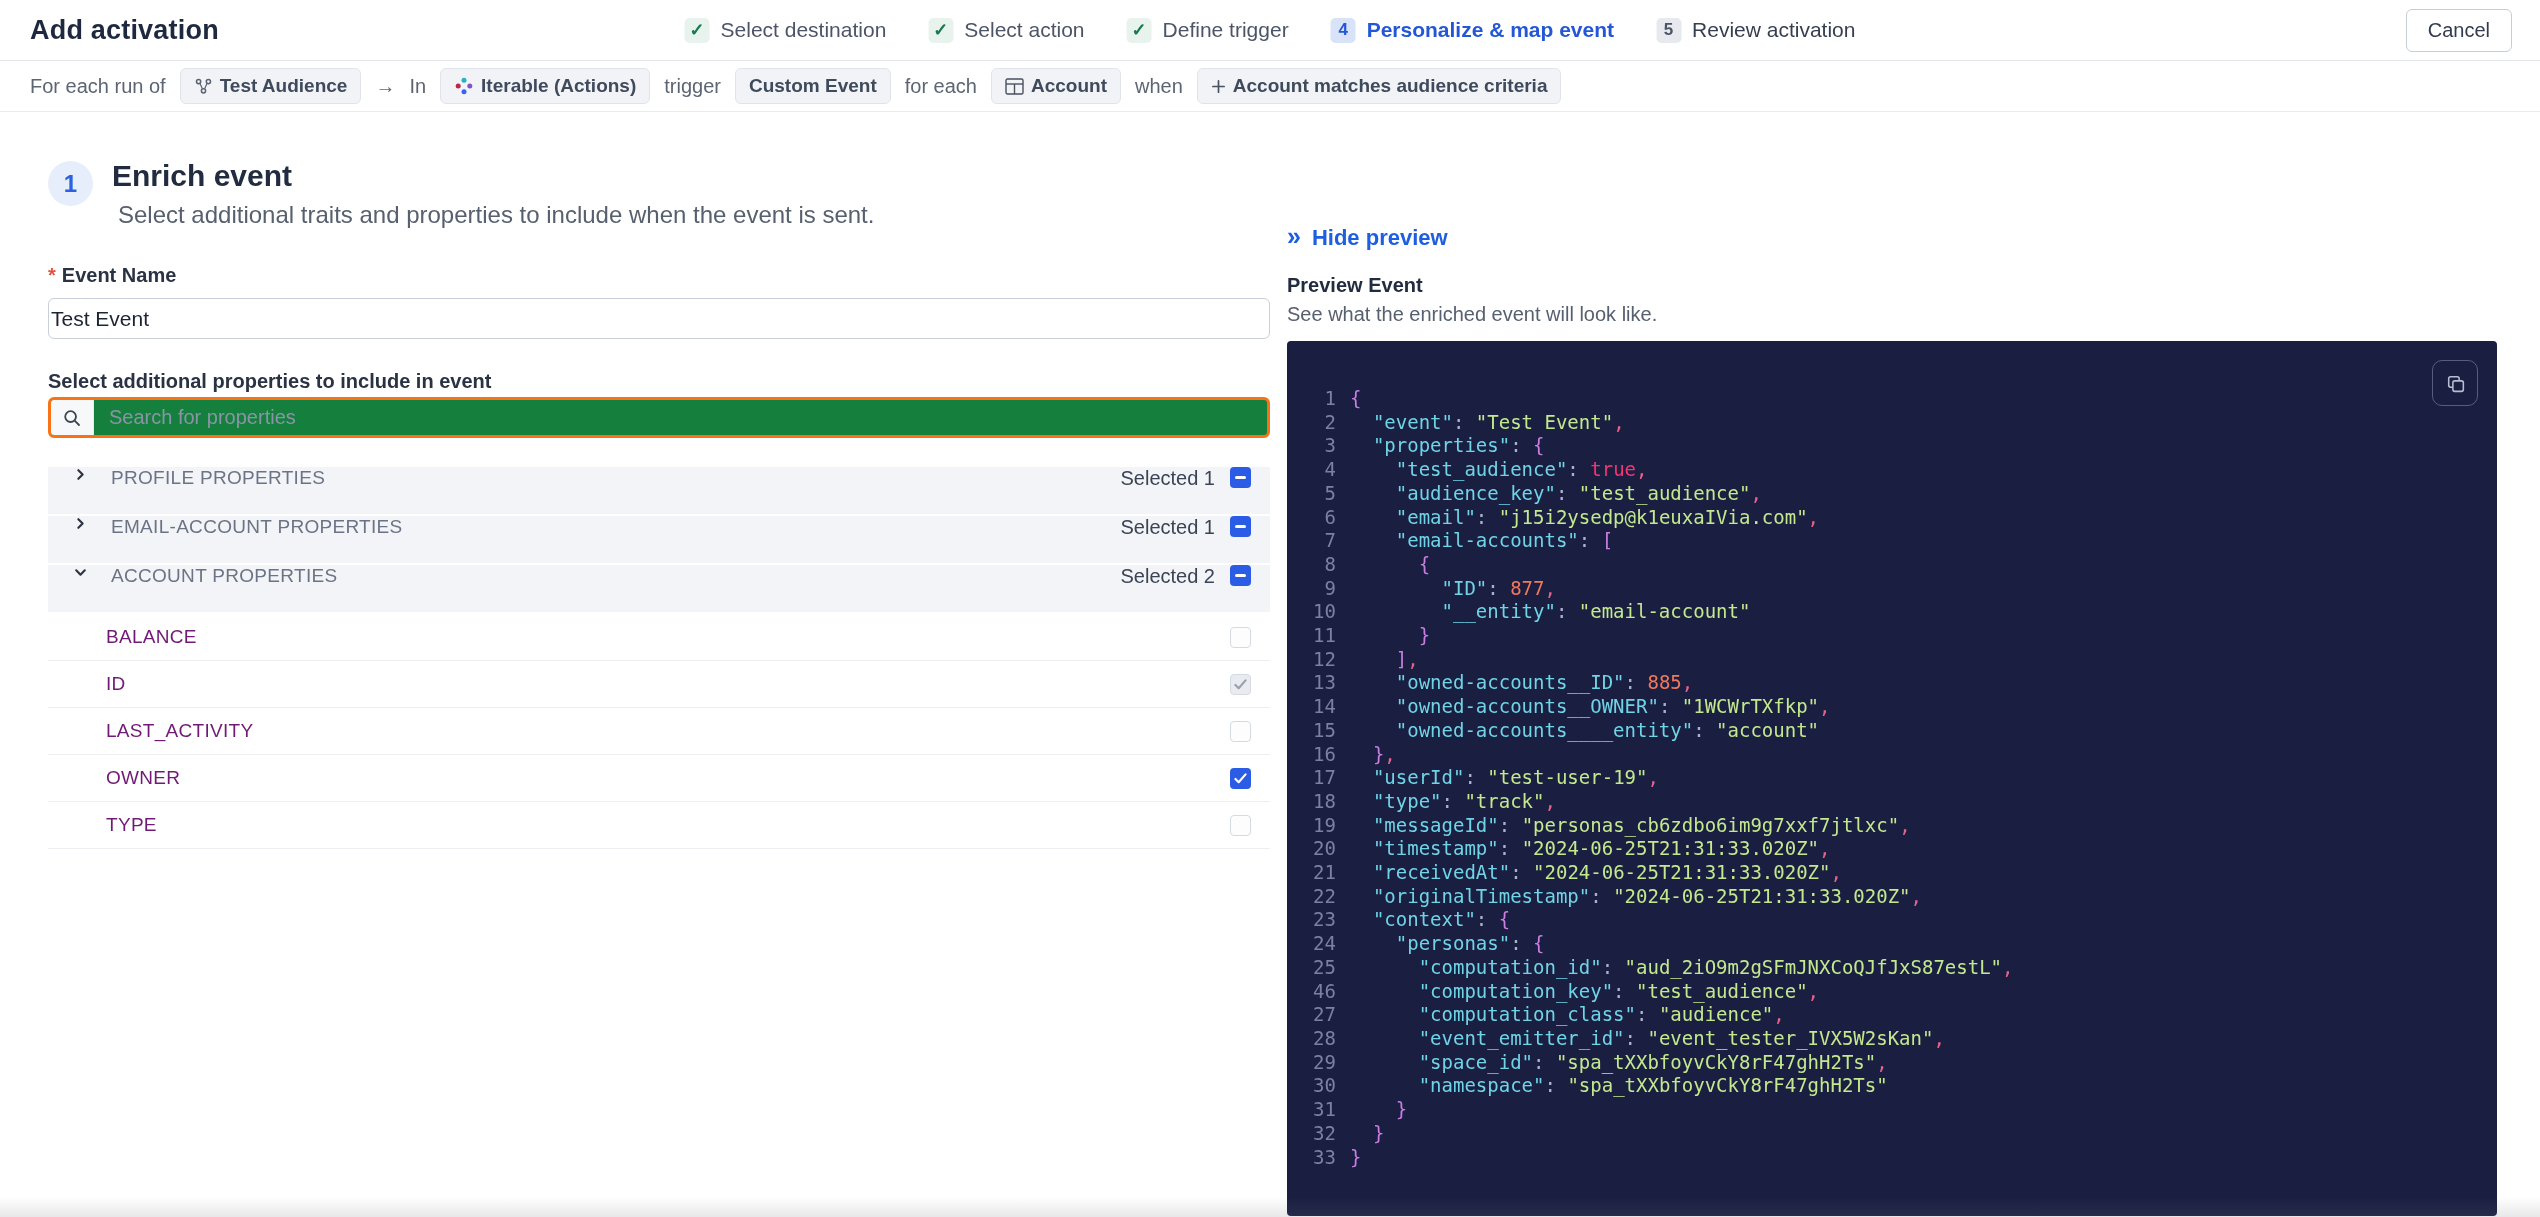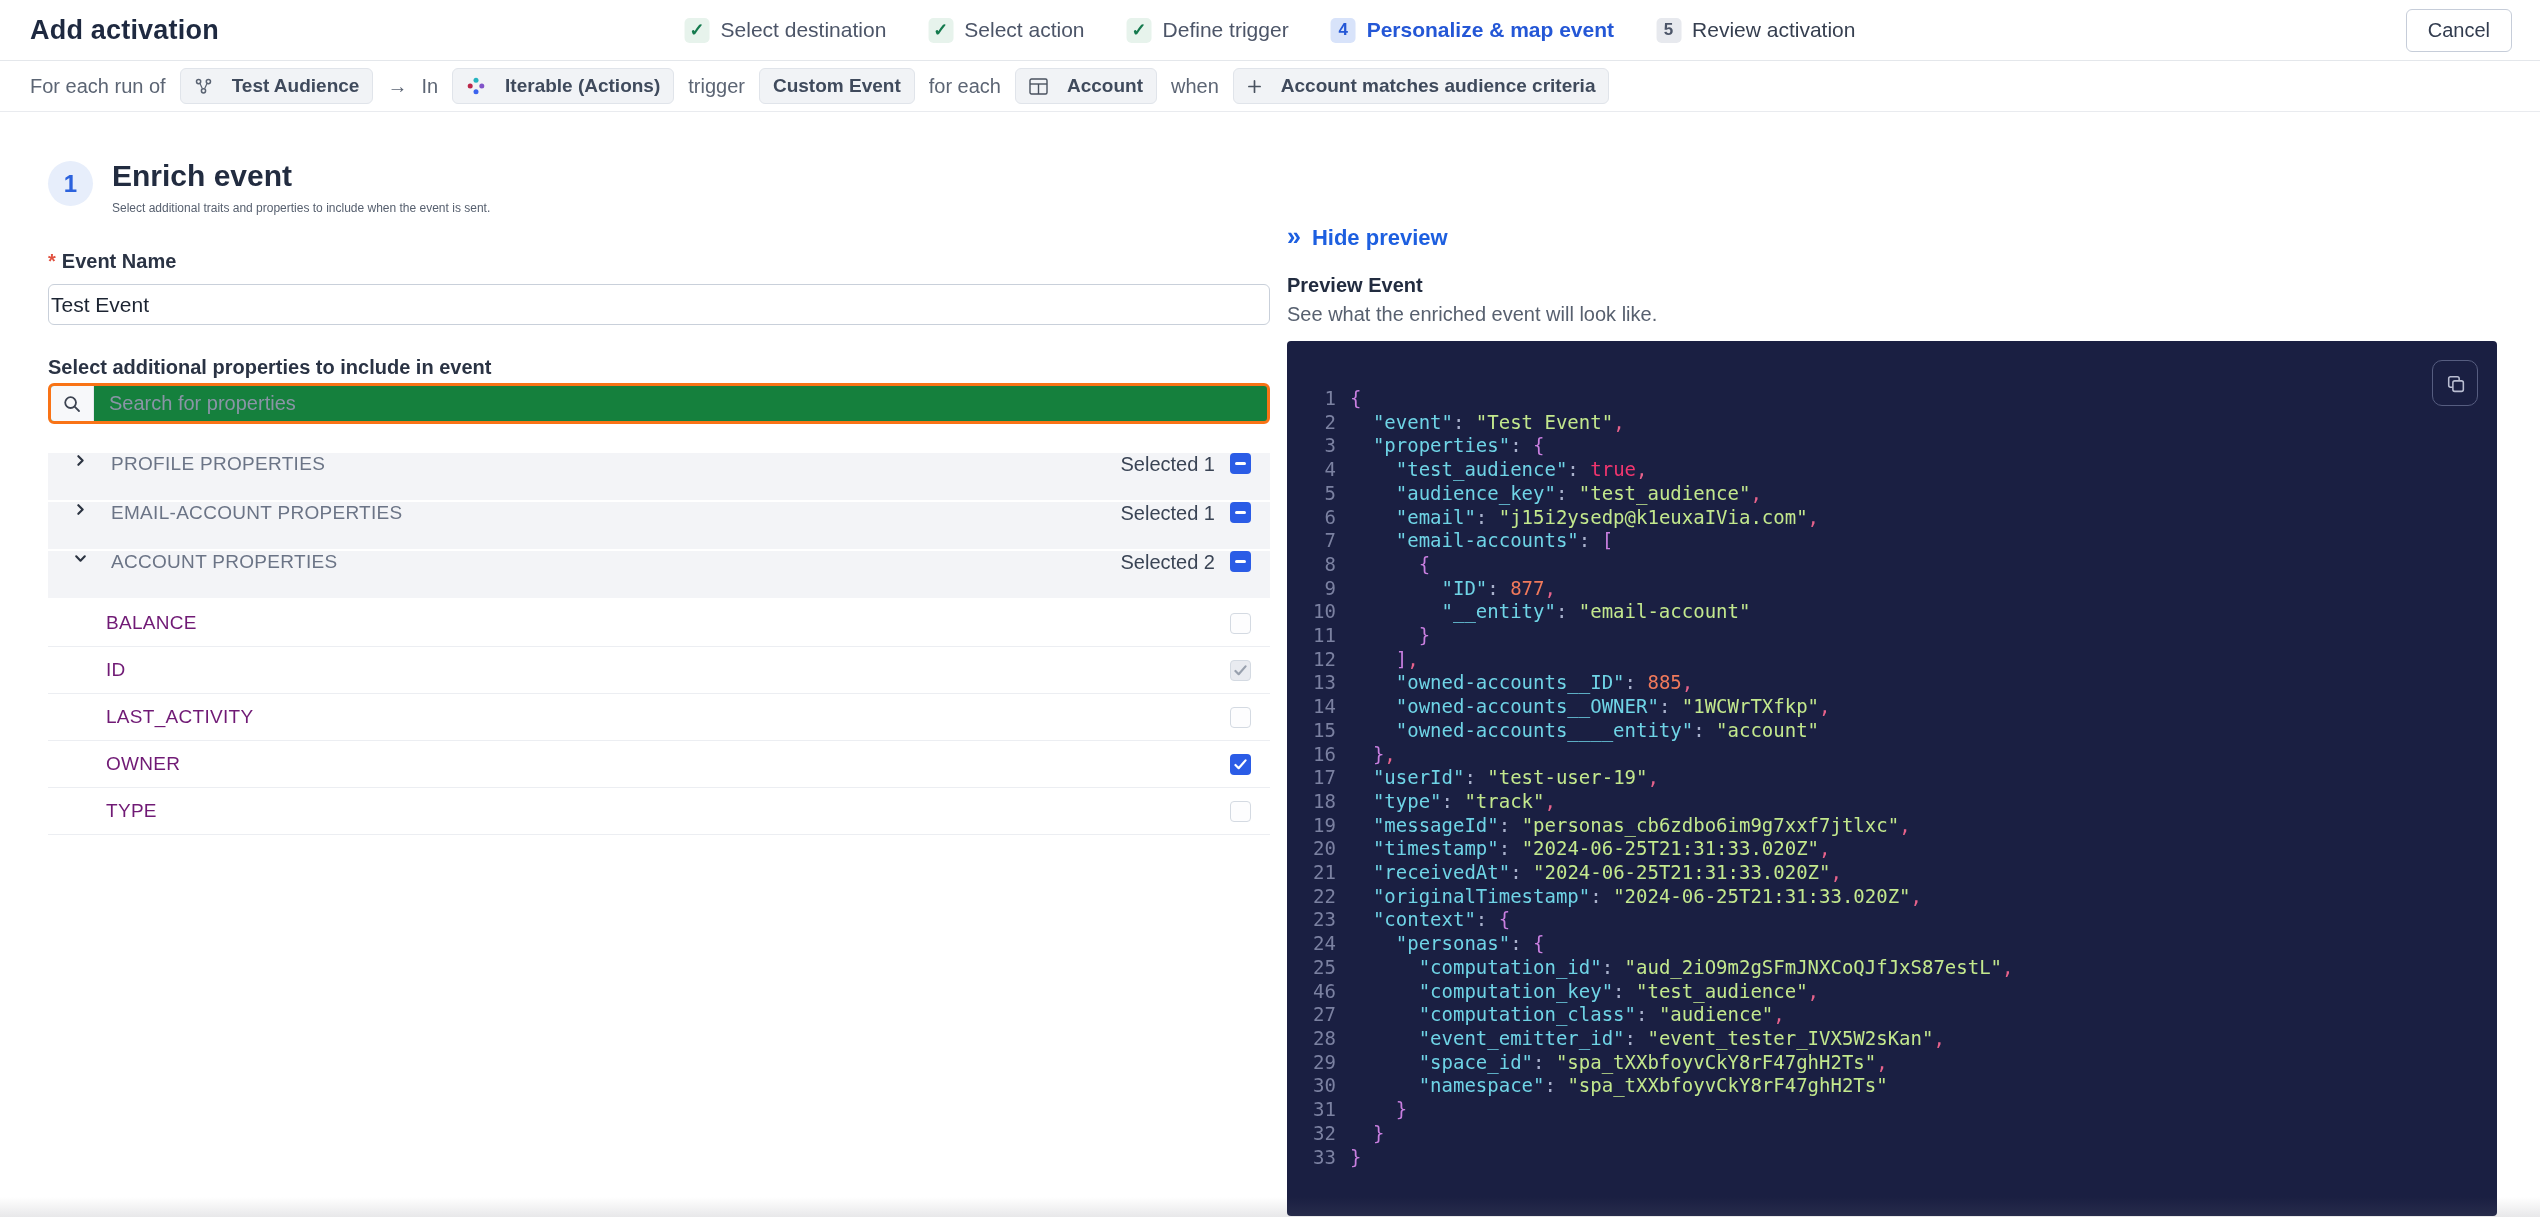--- a/index.html
+++ b/index.html
@@ -39,40 +39,40 @@
     font-family:inherit;
   }
 
   
   .context-bar {
     height:51px; display:flex; align-items:center; gap:14px;
     padding:0 30px; border-bottom:1px solid #e9ebef;
     font-size:20px; color:#5c6574; background:#fff; position:relative; z-index:2;text-align:right;
   }
   .chip {
-    display:inline-flex; align-items:center; gap:19px;
+    display:inline-flex; align-items:center; gap:7px;
     background:#f1f3f6; border:1px solid #e0e4ea; border-radius:6px;
     padding:6px 13px; font-size:19px; font-weight:600; color:#3f4a5c; cursor:pointer;
     white-space:nowrap;
   }
   .chip .chip-icon { display:inline-flex; align-items:center; }
 
   
   .content { display:flex; align-items:flex-start; }
   .left-col  { width:1222px; margin-left:48px; flex:none; }
   .right-col { flex:1; margin-left:17px; margin-right:43px; }
 
   .enrich-head { display:flex; gap:19px; margin-top:47px; }
   .step-circle {
     width:45px; height:45px; border-radius:50%; background:#e7eefb; color:#2c62dd;
     font-size:24px; font-weight:600; display:flex; align-items:center; justify-content:center;
     flex:none; margin-top:2px;
   }
   .enrich-title { font-size:30px; font-weight:700; color:#222c40; }
-  .enrich-sub   { font-size:12px; color:#57606f; margin-top:8px; }
+  .enrich-sub   { font-size:24px; color:#57606f; margin-top:8px;margin-left:6px; }
 
   .field-label { margin-top:35px; font-size:20px; font-weight:600; color:#2a3344;
                  display:flex; align-items:center; gap:6px; }
   .req { color:#e15241; }
   .text-input {
     margin-top:11px; width:100%; height:41px; border:1px solid #c9d0da; border-radius:6px;
     font-size:21px; color:#1c2432; padding:0 2px; font-family:inherit; outline:none; background:#fff;
   }
   .props-label { margin-top:31px; font-size:20px; font-weight:600; color:#2a3344; }
 

